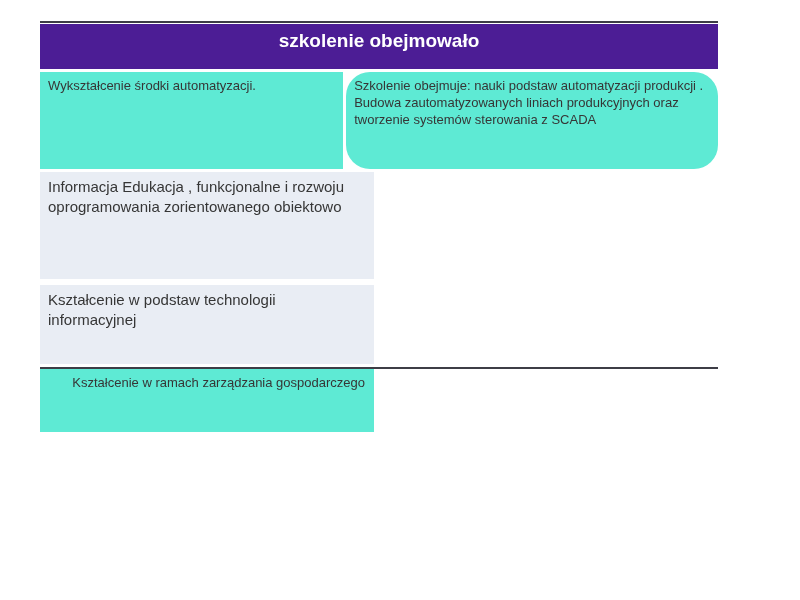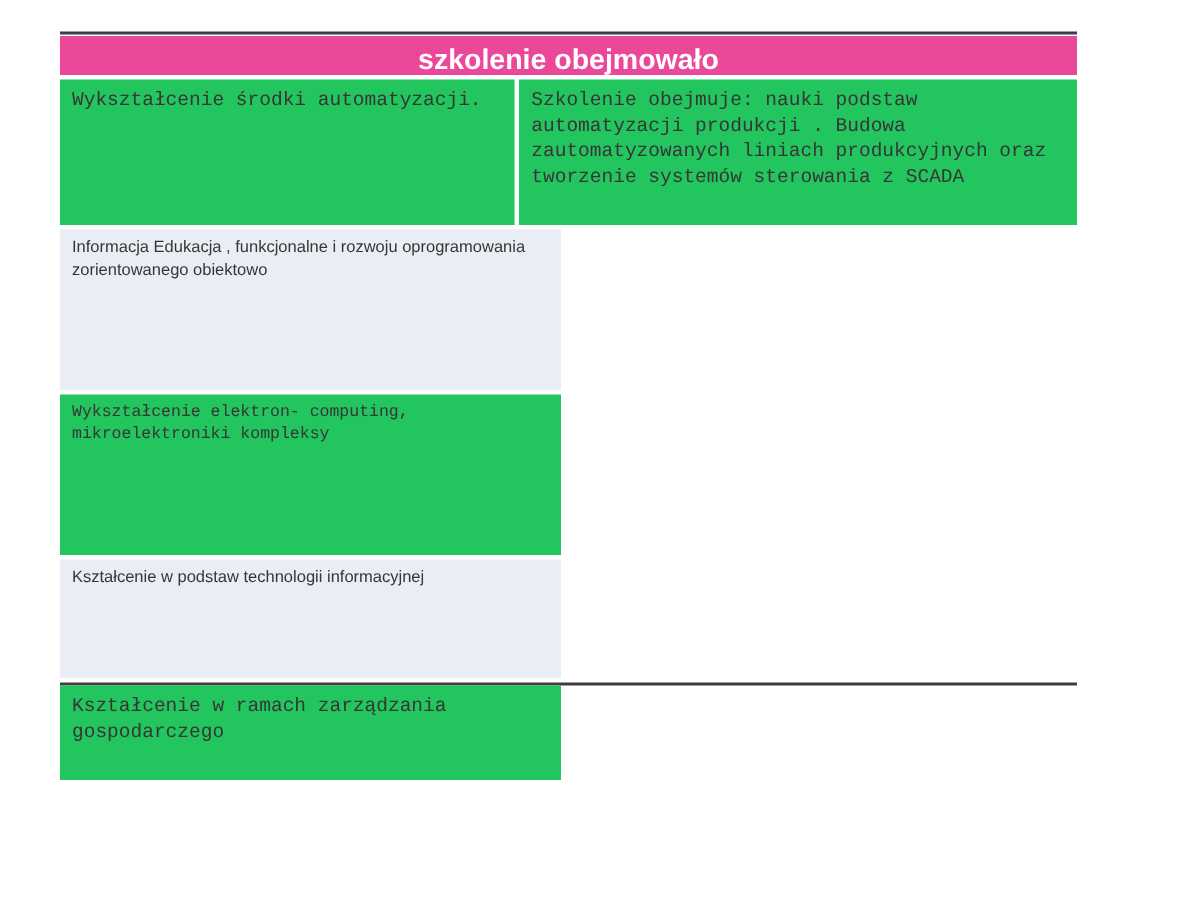--- a/index.html
+++ b/index.html
@@ -6,36 +6,36 @@
   body{
     width:800px;height:600px;background:#ffffff;
     font-family:"Liberation Sans",sans-serif;
     color:#363636;overflow:hidden;position:relative;
   }
   .slide-table{
     position:absolute;left:40px;top:21px;width:678px;
   }
   .top-border{height:2px;background:#3d3d46;margin-bottom:1px;}
   .tbl-header{
-    background:#ec4899;color:#ffffff;text-align:center;
-    font-weight:bold;font-size:19px;line-height:34px;height:26px;
+    background:#4c1d95;color:#ffffff;text-align:center;
+    font-weight:bold;font-size:19px;line-height:34px;height:45px;
   }
   .row{display:flex;gap:3px;margin-top:3px;}
   .cell{box-sizing:border-box;padding:5px 9px 5px 8px;line-height:1.32;}
   .cell.left{width:334px;}
-  .cell.right{width:410px;}
-  .band-dark .cell{background:#22c55e;font-family:Liberation Mono, monospace;}
+  .cell.right{width:410px;border-radius:24px;}
+  .band-dark .cell{background:#5eead4;}
   .band-light .cell{background:#e9edf4;}
   .txt-small{font-size:13px;}
-  .txt-large{font-size:11px;}
+  .txt-large{font-size:15px;}
   .r1 .cell{min-height:97px;}
   .r2 .cell{min-height:107px;}
   .r3 .cell{min-height:107px;}
   .r4 .cell{min-height:79px;}
-  .r5 .cell{min-height:63px;}
+  .r5 .cell{min-height:63px;text-align:right;}
   .dark-divider{height:2px;background:#3d3d46;margin-top:3px;}
   .row.after-divider{margin-top:0;}
 </style>
 </head>
 <body>
 
 <div class="slide-table">
 
   <div class="top-border"></div>
 
@@ -44,21 +44,20 @@
   <div class="row r1 band-dark txt-small">
     <div class="cell left">Wykształcenie środki automatyzacji.</div>
     <div class="cell right">Szkolenie obejmuje: nauki podstaw automatyzacji produkcji . Budowa zautomatyzowanych liniach produkcyjnych oraz tworzenie systemów sterowania z SCADA</div>
   </div>
 
   <div class="row r2 band-light txt-large">
     <div class="cell left">Informacja Edukacja , funkcjonalne i rozwoju oprogramowania zorientowanego obiektowo</div>
   </div>
 
   <div class="row r3 band-dark txt-large">
-    <div class="cell left">Wykształcenie elektron- computing, mikroelektroniki kompleksy</div>
   </div>
 
   <div class="row r4 band-light txt-large">
     <div class="cell left">Kształcenie w podstaw technologii informacyjnej</div>
   </div>
 
   <div class="dark-divider"></div>
 
   <div class="row r5 band-dark txt-small after-divider">
     <div class="cell left">Kształcenie w ramach zarządzania gospodarczego</div>

